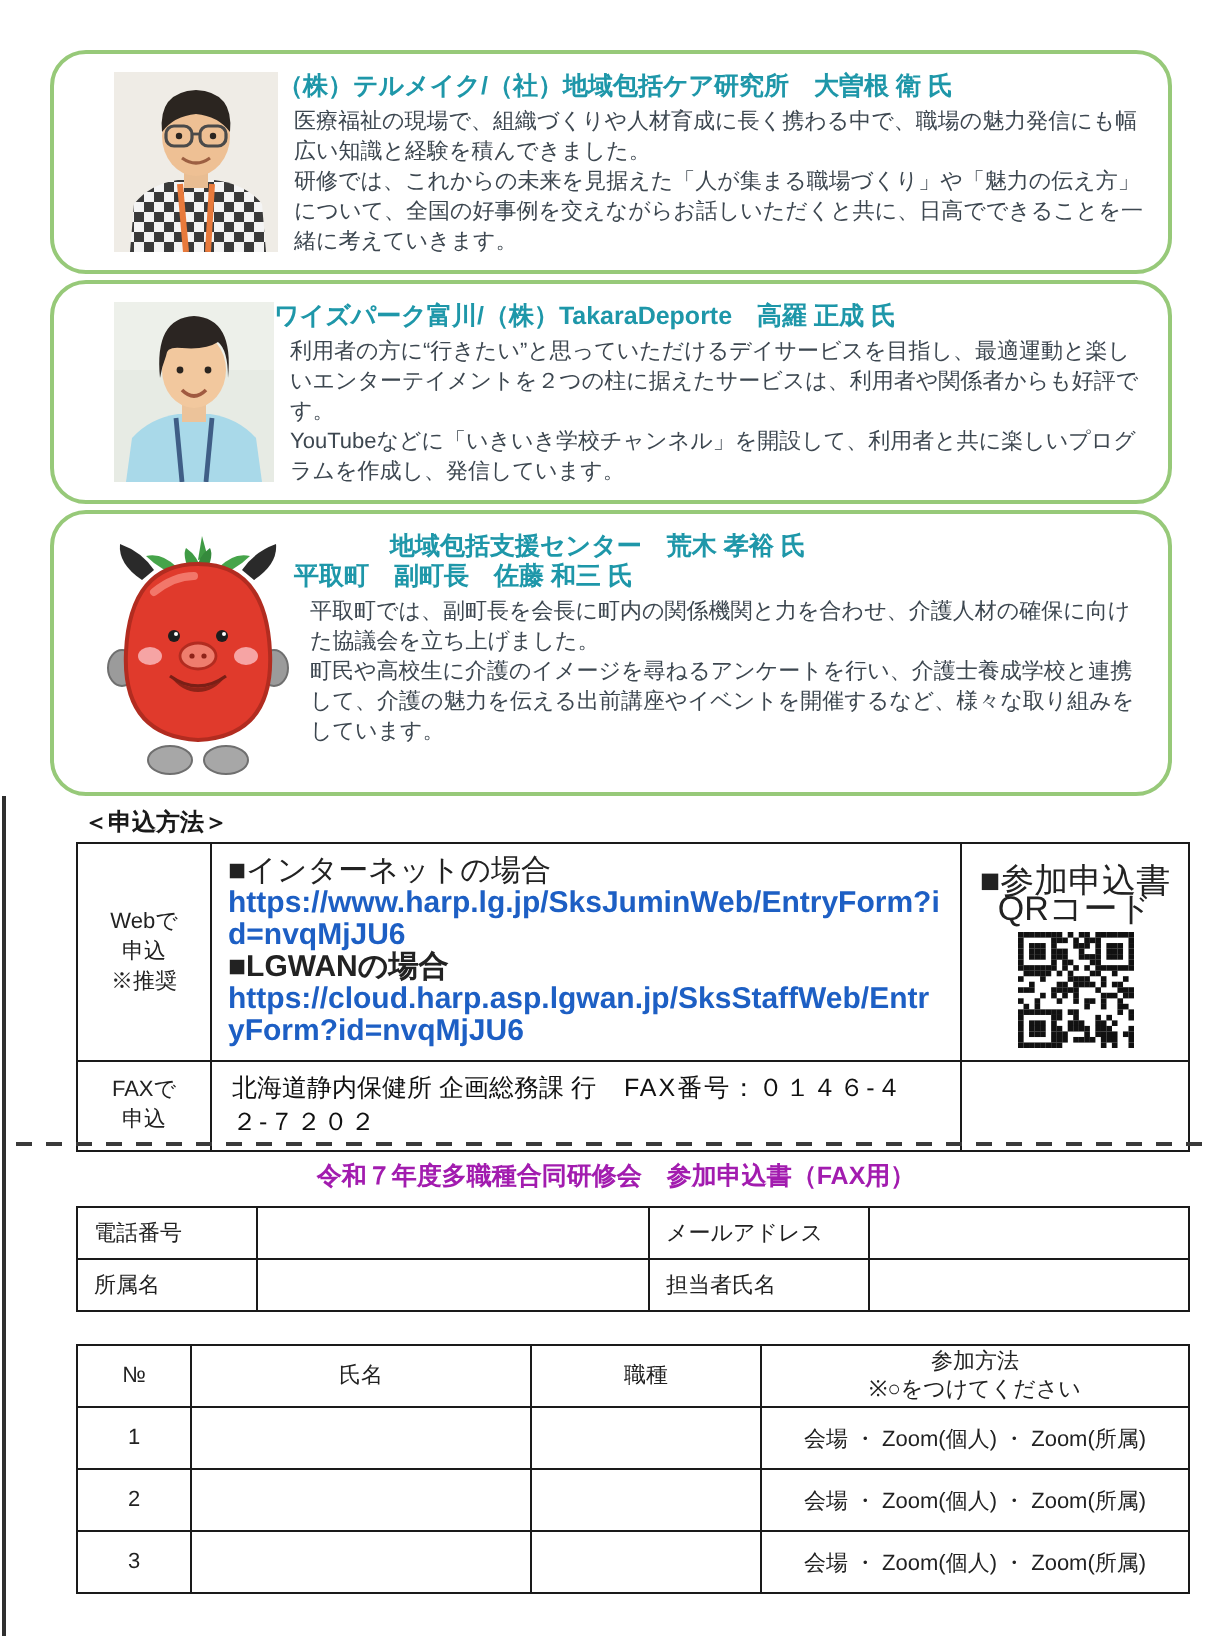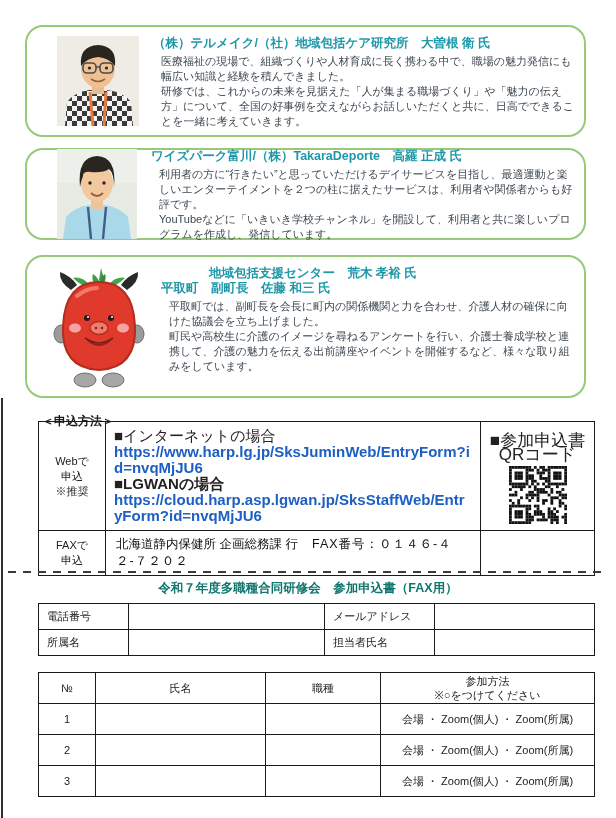--- a/index.html
+++ b/index.html
@@ -1,32 +1,32 @@
 <!DOCTYPE html>
 <html><head>
 <meta charset="utf-8">
 <style>
   * { margin:0; padding:0; box-sizing:border-box; }
   html,body { background:#fff; }
   body { font-family:"Liberation Sans", sans-serif; }
   .page { position:relative; width:616px; height:818px; background:#fff; overflow:hidden; }
 
   
-  .speaker-box { position:absolute; left:25px; width:561px; border:2px solid #97c979; border-radius:18px; background:#fff; display:flex; align-items:flex-start; padding:9px 10px 6px 16px; gap:14px; }
+  .speaker-box { position:absolute; left:25px; width:561px; border:2px solid #97c979; border-radius:18px; background:#fff; display:flex; align-items:flex-start; padding:9px 10px 6px 16px; gap:0; }
   .box1 { top:25px; height:112px; }
-  .box2 { top:148px; height:92px;align-items:center; }
+  .box2 { top:140px; height:112px; }
   .box3 { top:255px; height:143px; }
   .photo { flex:0 0 auto; }
   .speaker-text { flex:1 1 auto; min-width:0; }
   .speaker-title { color:#1e97a9; font-weight:bold; font-size:12.5px; line-height:15px; white-space:pre-line; }
   .speaker-title.second { padding-left:48px; }
   .speaker-body { color:#3d4750; font-size:11px; line-height:15px; margin-top:3px; padding-left:8px; white-space:pre-line; }
 
   
-  .apply-heading { position:absolute; top:413px; left:42px; font-size:12px; font-weight:bold; color:#1a1a1a; }
+  .apply-heading { position:absolute; top:403px; left:42px; font-size:12px; font-weight:bold; color:#1a1a1a; }
 
   
   .apply-table { position:absolute; top:421px; left:38px; width:556px; border-collapse:collapse; table-layout:fixed; }
   .apply-table td { border:1px solid #1a1a1a; vertical-align:middle; }
   .apply-table .lbl { text-align:center; font-size:11px; color:#222; line-height:15px; }
   td.web-content { padding:6px 8px; }
   .case-line { font-size:15px; color:#222; line-height:16px; }
   .case-line.bold { font-weight:bold; }
   .url-line { font-size:15px; font-weight:bold; color:#1d5fc4; line-height:16px; word-break:break-all; display:block; }
   .qr-cell { text-align:center; vertical-align:top; padding-top:5px; }
@@ -34,21 +34,21 @@
   .qr-box { margin:4px auto 0 auto; width:58px; height:58px; }
   .fax-cell { padding:4px 10px; font-size:12.5px; color:#111; }
   .fax-cell .dest { margin-right:14px; }
   .fax-number { letter-spacing:1px; }
 
   
   .cut-line { position:absolute; top:571px; left:8px; width:600px; height:2px;
     background:repeating-linear-gradient(90deg,#3a3a3a 0 8px,transparent 8px 15px); }
 
   
-  .form-title { position:absolute; top:580px; left:0; width:616px; text-align:center; font-size:12.5px; font-weight:600; color:#0f766e; }
+  .form-title { position:absolute; top:580px; left:0; width:616px; text-align:center; font-size:12.5px; font-weight:600; color:#a21caf; }
 
   
   .contact-table { position:absolute; top:603px; left:38px; width:556px; border-collapse:collapse; table-layout:fixed; }
   .contact-table td { border:1px solid #1a1a1a; height:26px; font-size:11px; color:#222; padding:2px 8px; }
 
   
   .entry-table { position:absolute; top:672px; left:38px; width:556px; border-collapse:collapse; table-layout:fixed; }
   .entry-table td { border:1px solid #1a1a1a; font-size:11px; color:#222; text-align:center; vertical-align:middle; }
   .entry-table .hdr { height:31px; line-height:14px; }
   .entry-table .row td { height:31px; }

